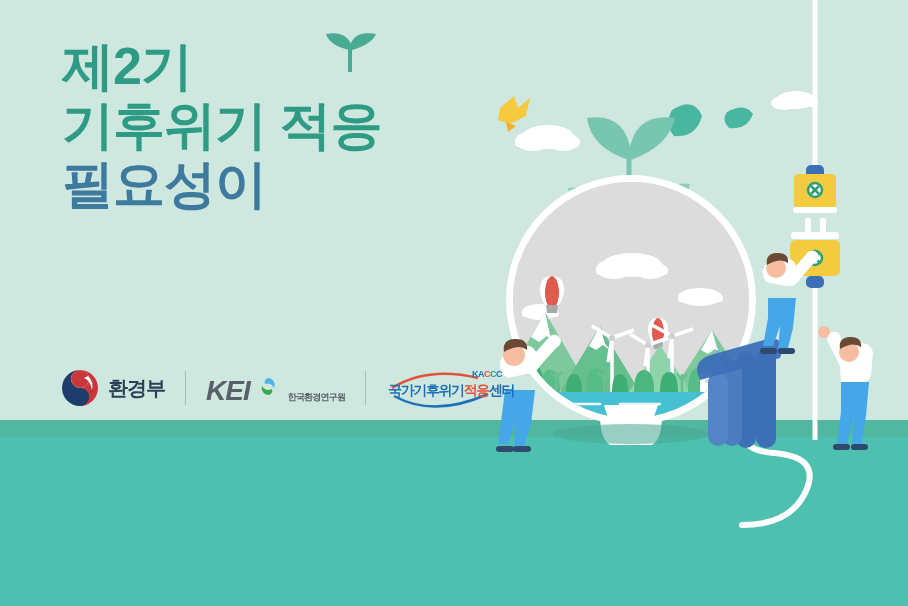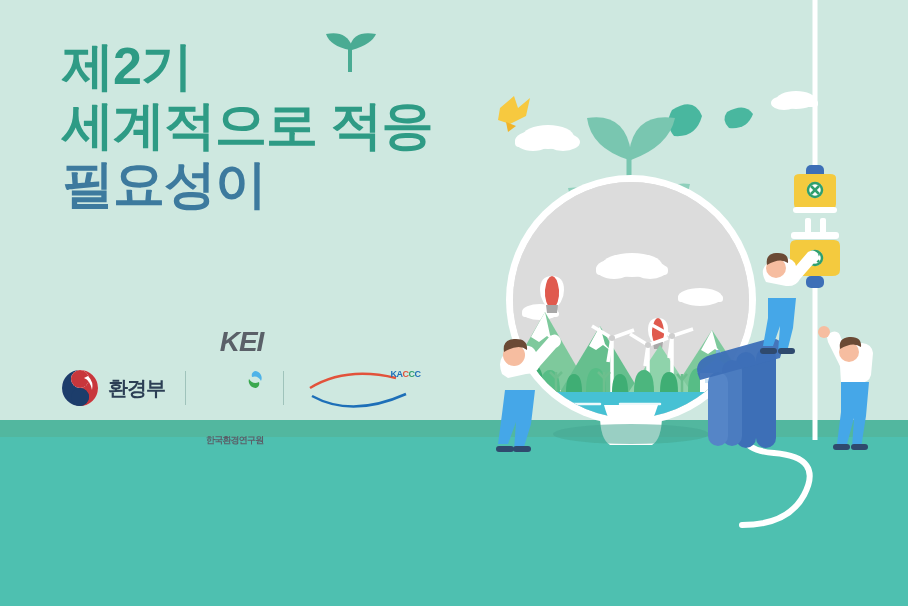--- a/index.html
+++ b/index.html
@@ -25,21 +25,21 @@
   .hl.blue{color:#3d7a9e;}
 
   
   .hl-sprout{position:absolute;left:258px;top:-8px;width:60px;height:40px;}
 
   
   .logos{position:absolute;left:60px;top:362px;height:52px;display:flex;align-items:center;z-index:30;}
   .logo-div{width:1px;height:34px;background:#9fc3bb;margin:0 20px;}
   .logo-moe{display:flex;align-items:center;gap:8px;}
   .moe-text{font-size:20px;font-weight:bold;color:#2c3f55;letter-spacing:-1px;}
-  .logo-kei{display:flex;align-items:flex-end;gap:12px;flex-direction:column;}
+  .logo-kei{display:flex;align-items:flex-end;gap:12px;}
   .kei-mark{font-size:28px;font-weight:bold;color:#5a6068;letter-spacing:-1px;font-style:italic;}
   .kei-sub{font-size:9px;color:#5a6068;font-weight:bold;letter-spacing:-0.8px;padding-bottom:3px;margin-top:22px;}
   .logo-kaccc{position:relative;width:118px;height:44px;}
   .kaccc-text{position:absolute;left:2px;top:16px;font-size:14px;font-weight:bold;color:#1d6fb8;letter-spacing:-1.4px;white-space:nowrap;}
   .kaccc-text .redpart{color:#e2523b;}
   .kaccc-abbr{position:absolute;right:2px;top:3px;font-size:9px;font-weight:bold;letter-spacing:-0.5px;}
 
   
   .body-text{
     position:absolute;left:36px;top:458px;width:850px;z-index:30;
@@ -282,21 +282,21 @@
       <circle cx="824" cy="332" r="6" fill="#f6bda0"></circle>
     </g>
   </svg>
 
   <div class="band-ground"></div>
   <div class="band-bottom"></div>
 
   <div class="headline">
     <div style="position:relative;">
       <div class="hl green">제2기</div>
-      <div class="hl green">세계적으로 적응</div>
+      <div class="hl green">기후위기 적응</div>
       <svg class="hl-sprout" viewBox="0 0 60 40">
         <path d="M30 40 L30 14" stroke="#4aab93" stroke-width="4" fill="none"></path>
         <path d="M30 18 q-20 -4 -24 -16 q20 -4 26 12 z" fill="#4aab93"></path>
         <path d="M32 18 q20 -6 24 -16 q-22 -4 -26 12 z" fill="#4aab93"></path>
       </svg>
       <div class="hl blue">필요성이</div>
     </div>
   </div>
 
   <div class="logos">
@@ -327,18 +327,19 @@
     <div class="logo-div"></div>
 
     <div class="logo-kaccc">
       <svg width="118" height="44" viewBox="0 0 118 44" style="position:absolute;left:0;top:0;">
         <path d="M6 22 q36 -22 86 -10" stroke="#e2523b" stroke-width="2.5" fill="none"></path>
         <path d="M8 30 q40 22 94 -2" stroke="#1d6fb8" stroke-width="2.5" fill="none"></path>
       </svg>
       <div class="kaccc-abbr">
         <span style="color:#1d6fb8;">KA</span><span style="color:#e2523b;">C</span><span style="color:#2f9f6e;">C</span><span style="color:#1d6fb8;">C</span>
       </div>
+      <div class="kaccc-text"><span>국가기후위기</span><span class="redpart">적응</span><span>센터</span></div>
     </div>
 
   </div>
 
 
 </div>
 
 </body></html>

